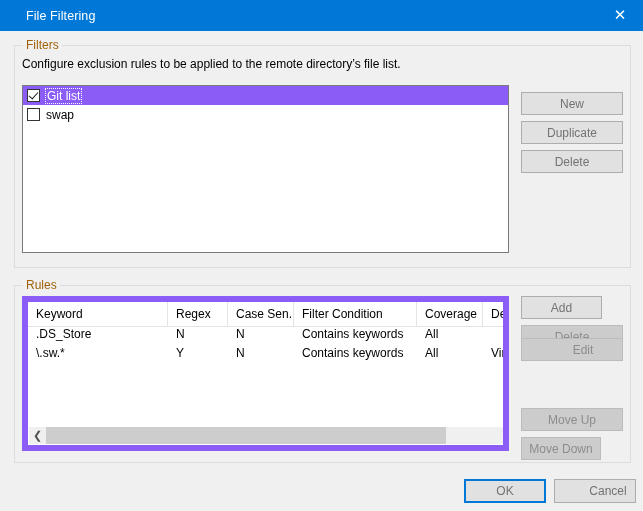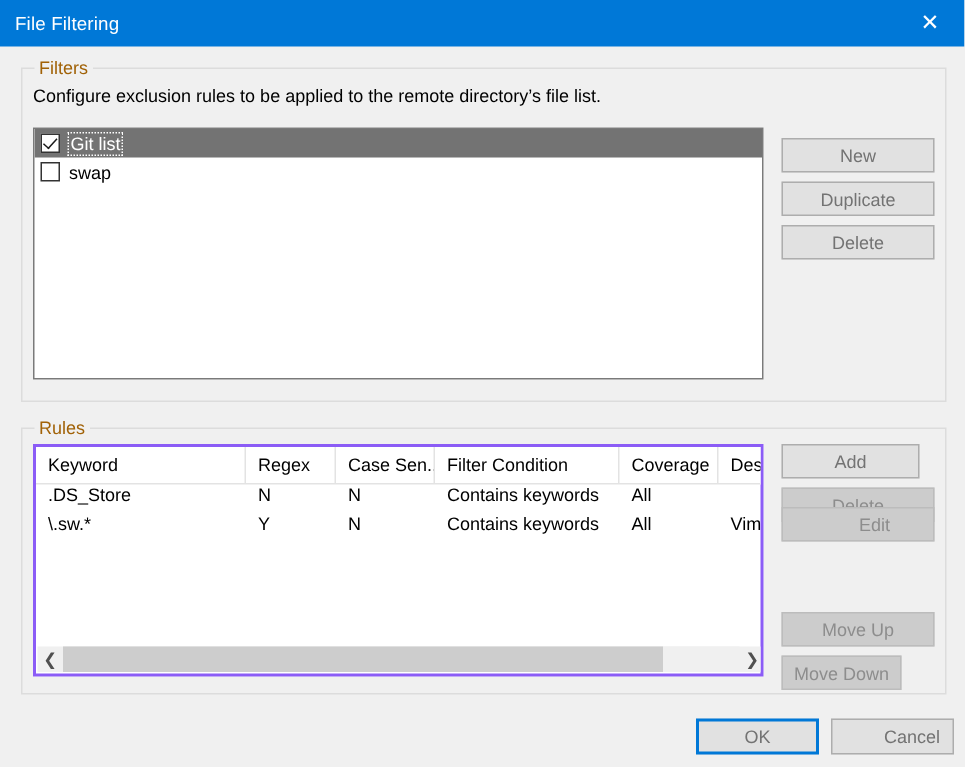--- a/index.html
+++ b/index.html
@@ -22,21 +22,21 @@
     position: absolute;
     left: 0; top: 0;
     width: 643px; height: 31px;
     background: #0078d7;
     display: flex;
     align-items: center;
   }
   #title-text {
     color: #ffffff;
     font-size: 12.5px;
-    margin-left: 10px;
+    margin-left: 26px;
     letter-spacing: .1px;
   }
   #close-btn {
     position: absolute;
     right: 0; top: 0;
     width: 46px; height: 31px;
     display: flex;
     align-items: center;
     justify-content: center;
     color: #ffffff;
@@ -84,21 +84,21 @@
   }
   .filter-row {
     display: flex;
     align-items: center;
     height: 19px;
     padding-left: 4px;
     font-size: 12px;
     box-sizing: border-box;
   }
   .filter-row.selected {
-    background: #737373;
+    background: #8b5cf6;
     color: #ffffff;
   }
   .filter-row.selected .filter-label {
     outline: 1px dotted #ffffff;
     outline-offset: 0px;
     padding: 0 1px;
   }
   .cb {
     width: 13px; height: 13px;
     border: 1px solid #333;
@@ -139,36 +139,36 @@
     border-color: #bcbcbc;
   }
   .btn.default {
     border: 2px solid #0078d7;
   }
 
   #btn-new       { left: 521px; top: 92px;  width: 102px; height: 23px; }
   #btn-duplicate { left: 521px; top: 121px; width: 102px; height: 23px; }
   #btn-delete-f  { left: 521px; top: 150px; width: 102px; height: 23px; }
 
-  #btn-add       { left: 521px; top: 296px; width: 92px; height: 23px; }
+  #btn-add       { left: 521px; top: 296px; width: 81px; height: 23px; }
   #btn-delete-r  { left: 521px; top: 325px; width: 102px; height: 23px; }
   #btn-edit      { left: 521px; top: 338px; width: 102px; height: 23px; padding-left: 28px; }
   #btn-moveup    { left: 521px; top: 408px; width: 102px; height: 23px; }
   #btn-movedown  { left: 521px; top: 437px; width: 80px; height: 23px; }
 
   #btn-ok     { left: 464px; top: 479px; width: 82px; height: 24px; }
   #btn-cancel { left: 554px; top: 479px; width: 82px; height: 24px; padding-left: 32px; }
 
   
   #rules-table-wrap {
     position: absolute;
     left: 22px; top: 296px;
     width: 487px; height: 155px;
     background: #ffffff;
-    border: 2px solid #8b5cf6;
+    border: 6px solid #8b5cf6;
     box-sizing: border-box;
     overflow: hidden;
   }
   #rules-table {
     position: absolute;
     left: 0; top: 0;
     width: 560px;
   }
   .thead {
     display: flex;

